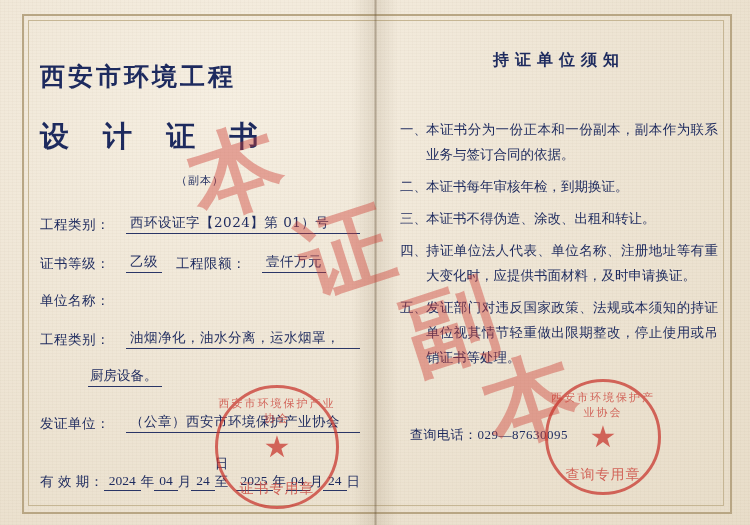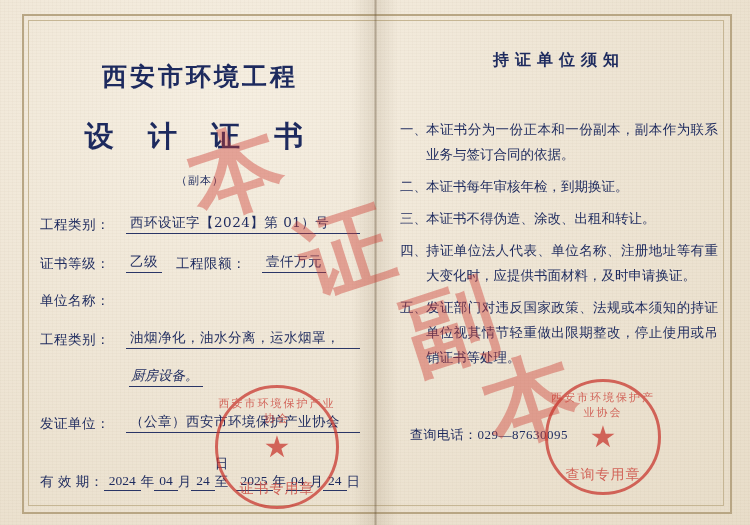--- a/index.html
+++ b/index.html
@@ -39,21 +39,21 @@
   .frame-inner{
     position:absolute;left:28px;top:20px;width:694px;height:484px;
     border:1px solid #c6b694;
   }
 
   
   .left{
     position:absolute;left:40px;top:34px;width:320px;height:456px;
   }
   .title1,.title2{
-    text-align:center;color:#1d2a5e;font-weight:bold;
+    color:#1d2a5e;font-weight:bold;
     font-family:"DejaVu Serif","Liberation Serif",serif;
     letter-spacing:3px;
   }
   .title1{font-size:25px;margin-top:26px;}
   .title2{font-size:29px;margin-top:24px;letter-spacing:12px;}
   .subtitle{
     text-align:center;color:#1d2a5e;font-size:11px;margin-top:16px;
     letter-spacing:1px;
   }
   .fields{margin-top:26px;color:#1d2a5e;font-size:13.5px;}
@@ -63,22 +63,21 @@
     flex:0 0 auto;margin-left:16px;
     border-bottom:1px solid #2a3566;
     padding:0 4px 1px 4px;
     letter-spacing:.5px;
   }
   .val.grow{flex:1 1 auto;}
   .val.hand{font-family:"DejaVu Serif","Liberation Serif",serif;}
   .twoline{
     margin-top:-2px;color:#1d2a5e;font-size:13.5px;
     border-bottom:1px solid #2a3566;display:inline-block;padding:0 4px 1px 2px;
-    margin-left:89px;
-    font-style:italic;
+    margin-left:48px;
   }
   .datewrap{display:flex;align-items:flex-end;font-size:13.5px;color:#1d2a5e;}
   .u{border-bottom:1px solid #2a3566;padding:0 5px 1px 5px;}
 
   
   .right{
     position:absolute;left:400px;top:34px;width:318px;height:456px;
     color:#1d2a5e;
   }
   .rtitle{

